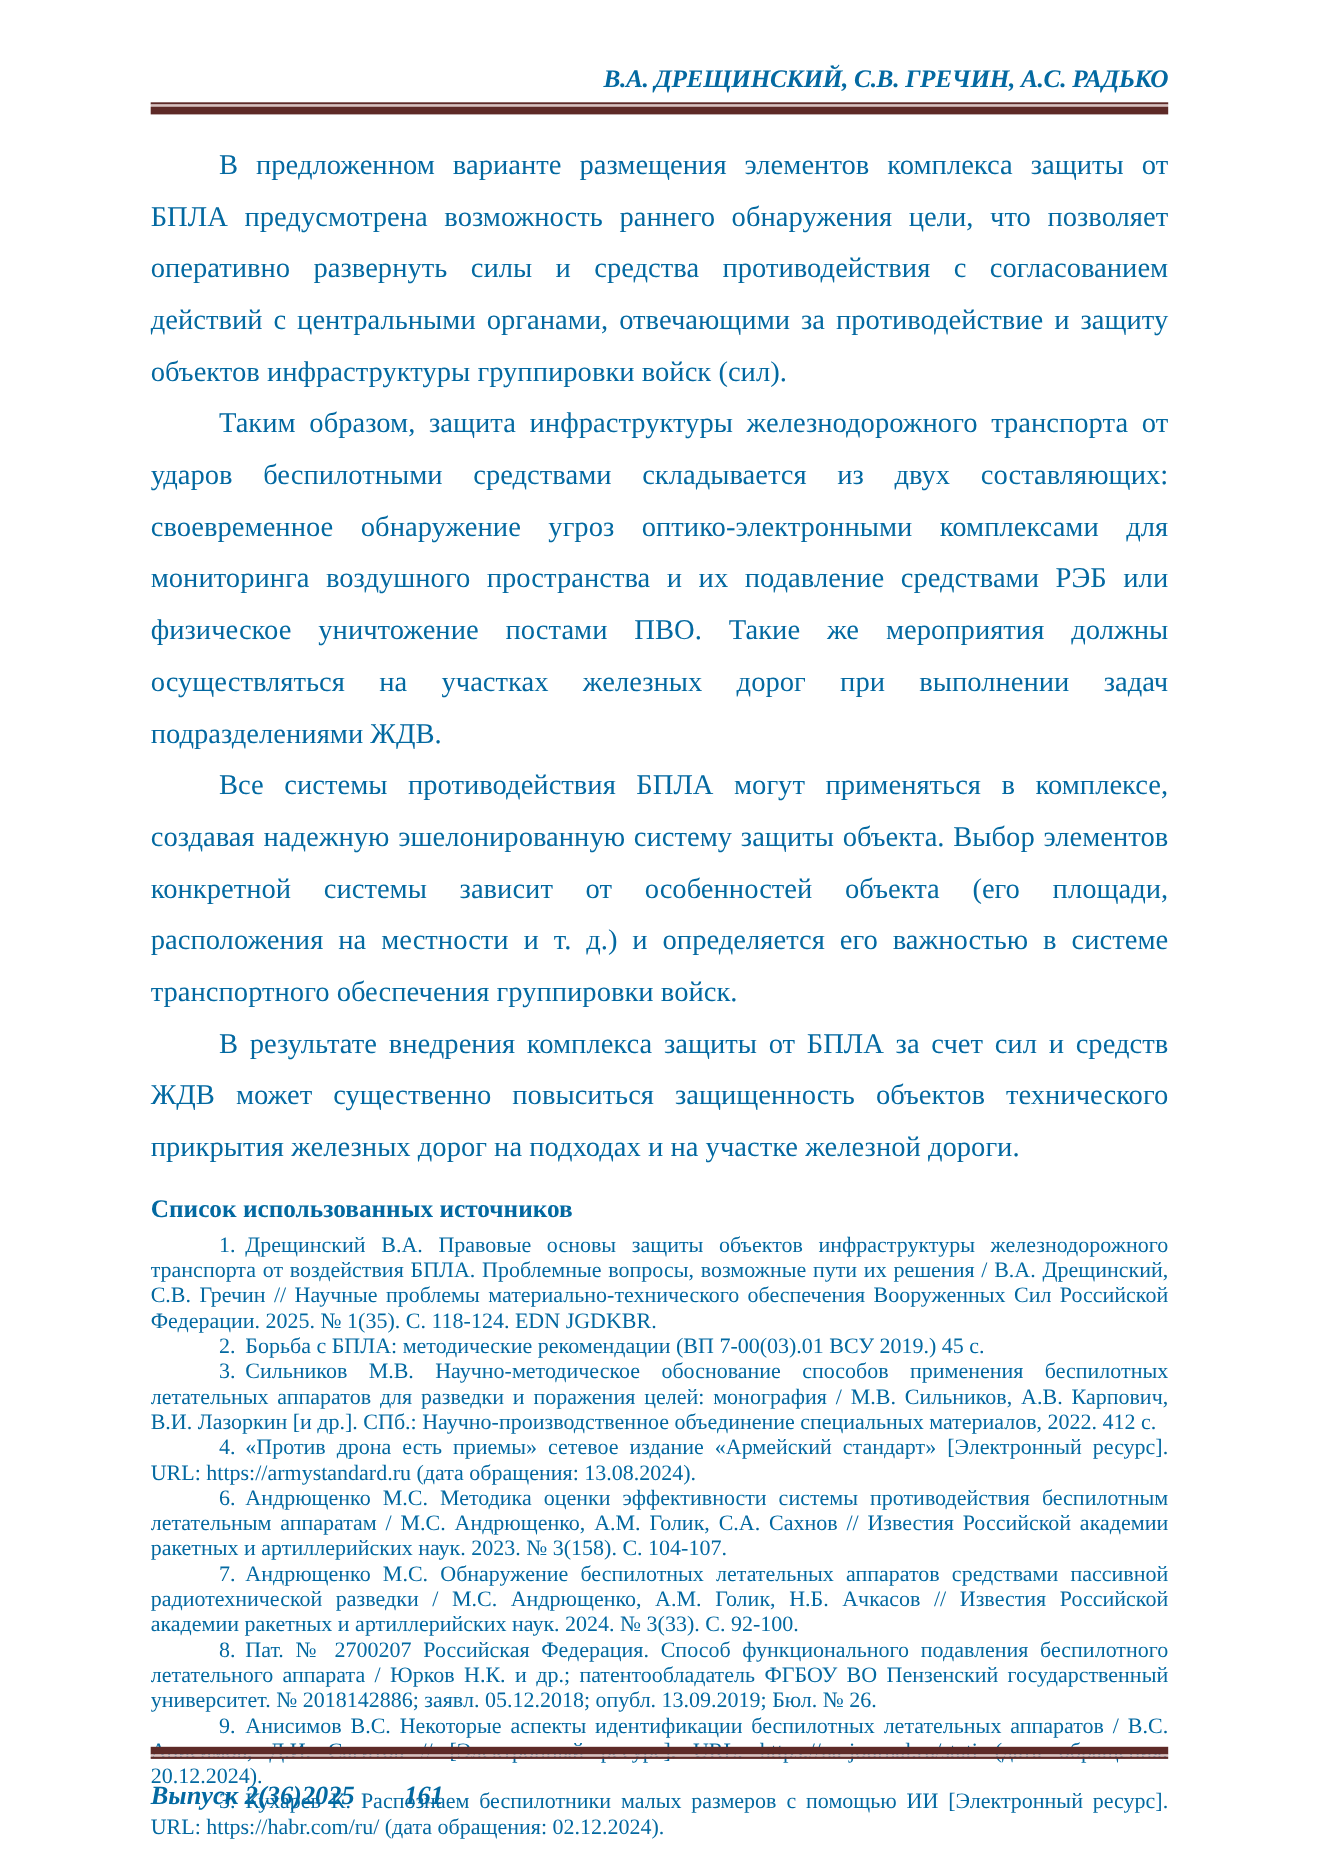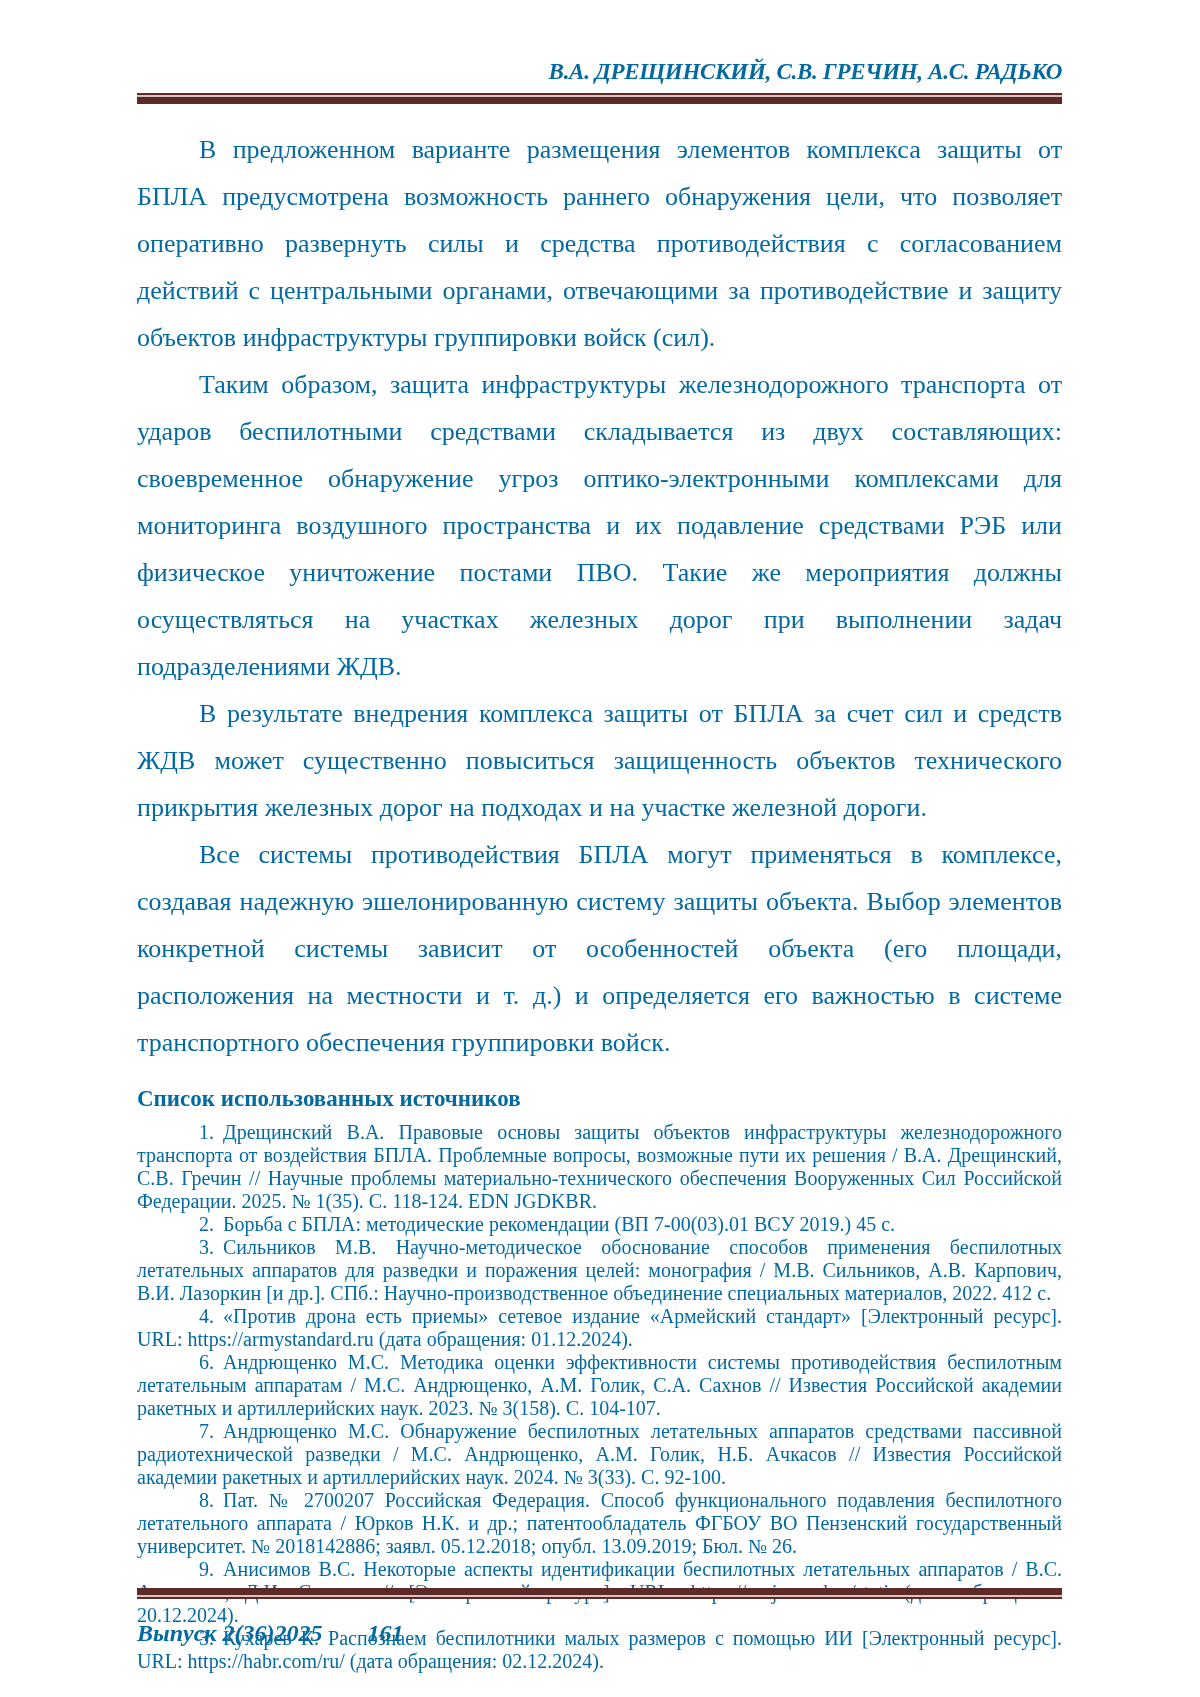--- a/index.html
+++ b/index.html
@@ -79,31 +79,31 @@
       <div class="thin"></div>
       <div class="light"></div>
       <div class="thick"></div>
     </div>
   </header>
 
   <main>
     <div class="body-block">
       <p class="body-par">В предложенном варианте размещения элементов комплекса защиты от БПЛА предусмотрена возможность раннего обнаружения цели, что позволяет оперативно развернуть силы и средства противодействия с согласованием действий с центральными органами, отвечающими за противодействие и защиту объектов инфраструктуры группировки войск (сил).</p>
       <p class="body-par">Таким образом, защита инфраструктуры железнодорожного транспорта от ударов беспилотными средствами складывается из двух составляющих: своевременное обнаружение угроз оптико-электронными комплексами для мониторинга воздушного пространства и их подавление средствами РЭБ или физическое уничтожение постами ПВО. Такие же мероприятия должны осуществляться на участках железных дорог при выполнении задач подразделениями ЖДВ.</p>
+      <p class="body-par">Все системы противодействия БПЛА могут применяться в комплексе, создавая надежную эшелонированную систему защиты объекта. Выбор элементов конкретной системы зависит от особенностей объекта (его площади, расположения на местности и т. д.) и определяется его важностью в системе транспортного обеспечения группировки войск.</p>
       <p class="body-par">В результате внедрения комплекса защиты от БПЛА за счет сил и средств ЖДВ может существенно повыситься защищенность объектов технического прикрытия железных дорог на подходах и на участке железной дороги.</p>
-      <p class="body-par">Все системы противодействия БПЛА могут применяться в комплексе, создавая надежную эшелонированную систему защиты объекта. Выбор элементов конкретной системы зависит от особенностей объекта (его площади, расположения на местности и т. д.) и определяется его важностью в системе транспортного обеспечения группировки войск.</p>
     </div>
 
     <h2 class="refs-title">Список использованных источников</h2>
 
     <section>
       <p class="ref"><span class="ref-num">1.</span><span>Дрещинский В.А. Правовые основы защиты объектов инфраструктуры железнодорожного транспорта от воздействия БПЛА. Проблемные вопросы, возможные пути их решения / В.А. Дрещинский, С.В. Гречин // Научные проблемы материально-технического обеспечения Вооруженных Сил Российской Федерации. 2025. № 1(35). С. 118-124. EDN JGDKBR.</span></p>
       <p class="ref"><span class="ref-num">2.</span><span>Борьба с БПЛА: методические рекомендации (ВП 7-00(03).01 ВСУ 2019.) 45 с.</span></p>
       <p class="ref"><span class="ref-num">3.</span><span>Сильников М.В. Научно-методическое обоснование способов применения беспилотных летательных аппаратов для разведки и поражения целей: монография / М.В. Сильников, А.В. Карпович, В.И. Лазоркин [и др.]. СПб.: Научно-производственное объединение специальных материалов, 2022. 412 с.</span></p>
-      <p class="ref"><span class="ref-num">4.</span><span>«Против дрона есть приемы» сетевое издание «Армейский стандарт» [Электронный ресурс]. URL: https://armystandard.ru (дата обращения: 01.12.2024).</span></p>
+      <p class="ref"><span class="ref-num">4.</span><span>«Против дрона есть приемы» сетевое издание «Армейский стандарт» [Электронный ресурс]. URL: https://armystandard.ru (дата обращения: 13.08.2024).</span></p>
       <p class="ref"><span class="ref-num">6.</span><span>Андрющенко М.С. Методика оценки эффективности системы противодействия беспилотным летательным аппаратам / М.С. Андрющенко, А.М. Голик, С.А. Сахнов // Известия Российской академии ракетных и артиллерийских наук. 2023. № 3(158). С. 104-107.</span></p>
       <p class="ref"><span class="ref-num">7.</span><span>Андрющенко М.С. Обнаружение беспилотных летательных аппаратов средствами пассивной радиотехнической разведки / М.С. Андрющенко, А.М. Голик, Н.Б. Ачкасов // Известия Российской академии ракетных и артиллерийских наук. 2024. № 3(33). С. 92-100.</span></p>
       <p class="ref"><span class="ref-num">8.</span><span>Пат. № 2700207 Российская Федерация. Способ функционального подавления беспилотного летательного аппарата / Юрков Н.К. и др.; патентообладатель ФГБОУ ВО Пензенский государственный университет. № 2018142886; заявл. 05.12.2018; опубл. 13.09.2019; Бюл. № 26.</span></p>
       <p class="ref"><span class="ref-num">9.</span><span>Анисимов В.С. Некоторые аспекты идентификации беспилотных летательных аппаратов / В.С. Анисимов, Д.И. Сагитов // [Электронный ресурс]. URL: https://na-journal.ru/stati (дата обращения: 20.12.2024).</span></p>
       <p class="ref"><span class="ref-num">3.</span><span>Кухарев К. Распознаем беспилотники малых размеров с помощью ИИ [Электронный ресурс]. URL: https://habr.com/ru/ (дата обращения: 02.12.2024).</span></p>
     </section>
   </main>
 
   <footer class="footer">
     <div class="rule footer-rule">

